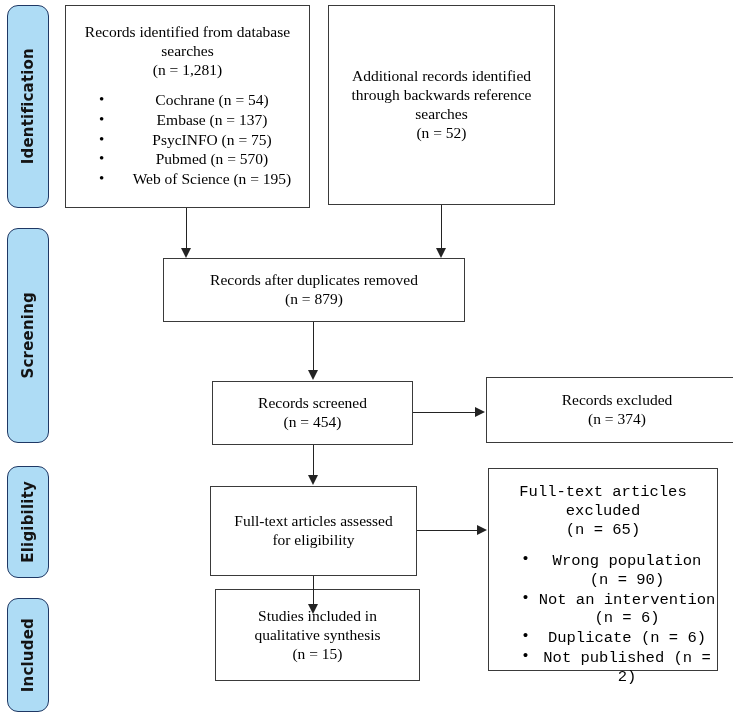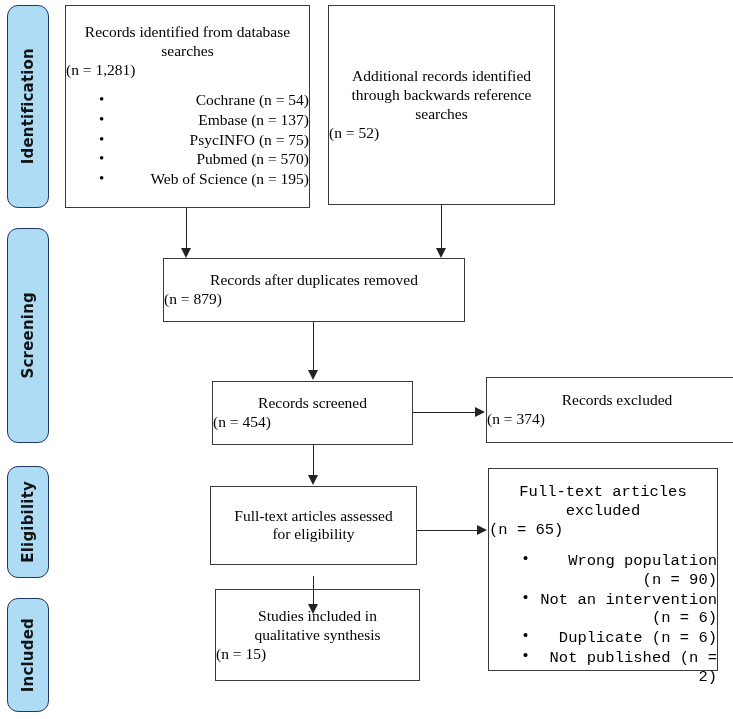--- a/index.html
+++ b/index.html
@@ -49,41 +49,41 @@
     line-height: 1.22;
     padding-left: 12px;
   }
   .box .box-title {
     display: block;
     text-align: center;
     white-space: pre-line;
   }
   .box .box-count {
     display: block;
-    text-align: left;
+    text-align: center;
   }
   .box-inner {
     position: absolute;
     left: 0;
     right: 0;
   }
   .box-inner.v-center {
     top: 50%;
     transform: translateY(-50%);
   }
 
   ul.bullets {
     list-style: none;
     margin: 0;
     padding: 0;
   }
   ul.bullets li {
     position: relative;
     padding-left: 22px;
-    text-align: right;
+    text-align: center;
     margin-bottom: 1px;
     white-space: pre-line;
   }
   ul.bullets li::before {
     content: "\2022";
     position: absolute;
     left: 6px;
     top: -1px;
     font-size: 15px;
   }
@@ -175,21 +175,21 @@
     </div>
   </div>
 
   <div class="box" style="left:486px; top:377px; width:262px; height:66px;">
     <div class="box-inner v-center">
       <span class="box-title">Records excluded</span>
       <span class="box-count">(n = 374)</span>
     </div>
   </div>
 
-  <div class="box" style="left:210px; top:486px; width:207px; height:79px;">
+  <div class="box" style="left:210px; top:486px; width:207px; height:90px;">
     <div class="box-inner v-center">
       <span class="box-title">Full-text articles assessed
 for eligibility</span>
     </div>
   </div>
 
   <div class="box" style="left:488px; top:468px; width:230px; height:203px;">
     <div class="box-inner" style="top:14px;font-family:Liberation Mono, monospace;">
       <span class="box-title">Full-text articles excluded</span>
       <span class="box-count">(n = 65)</span>

